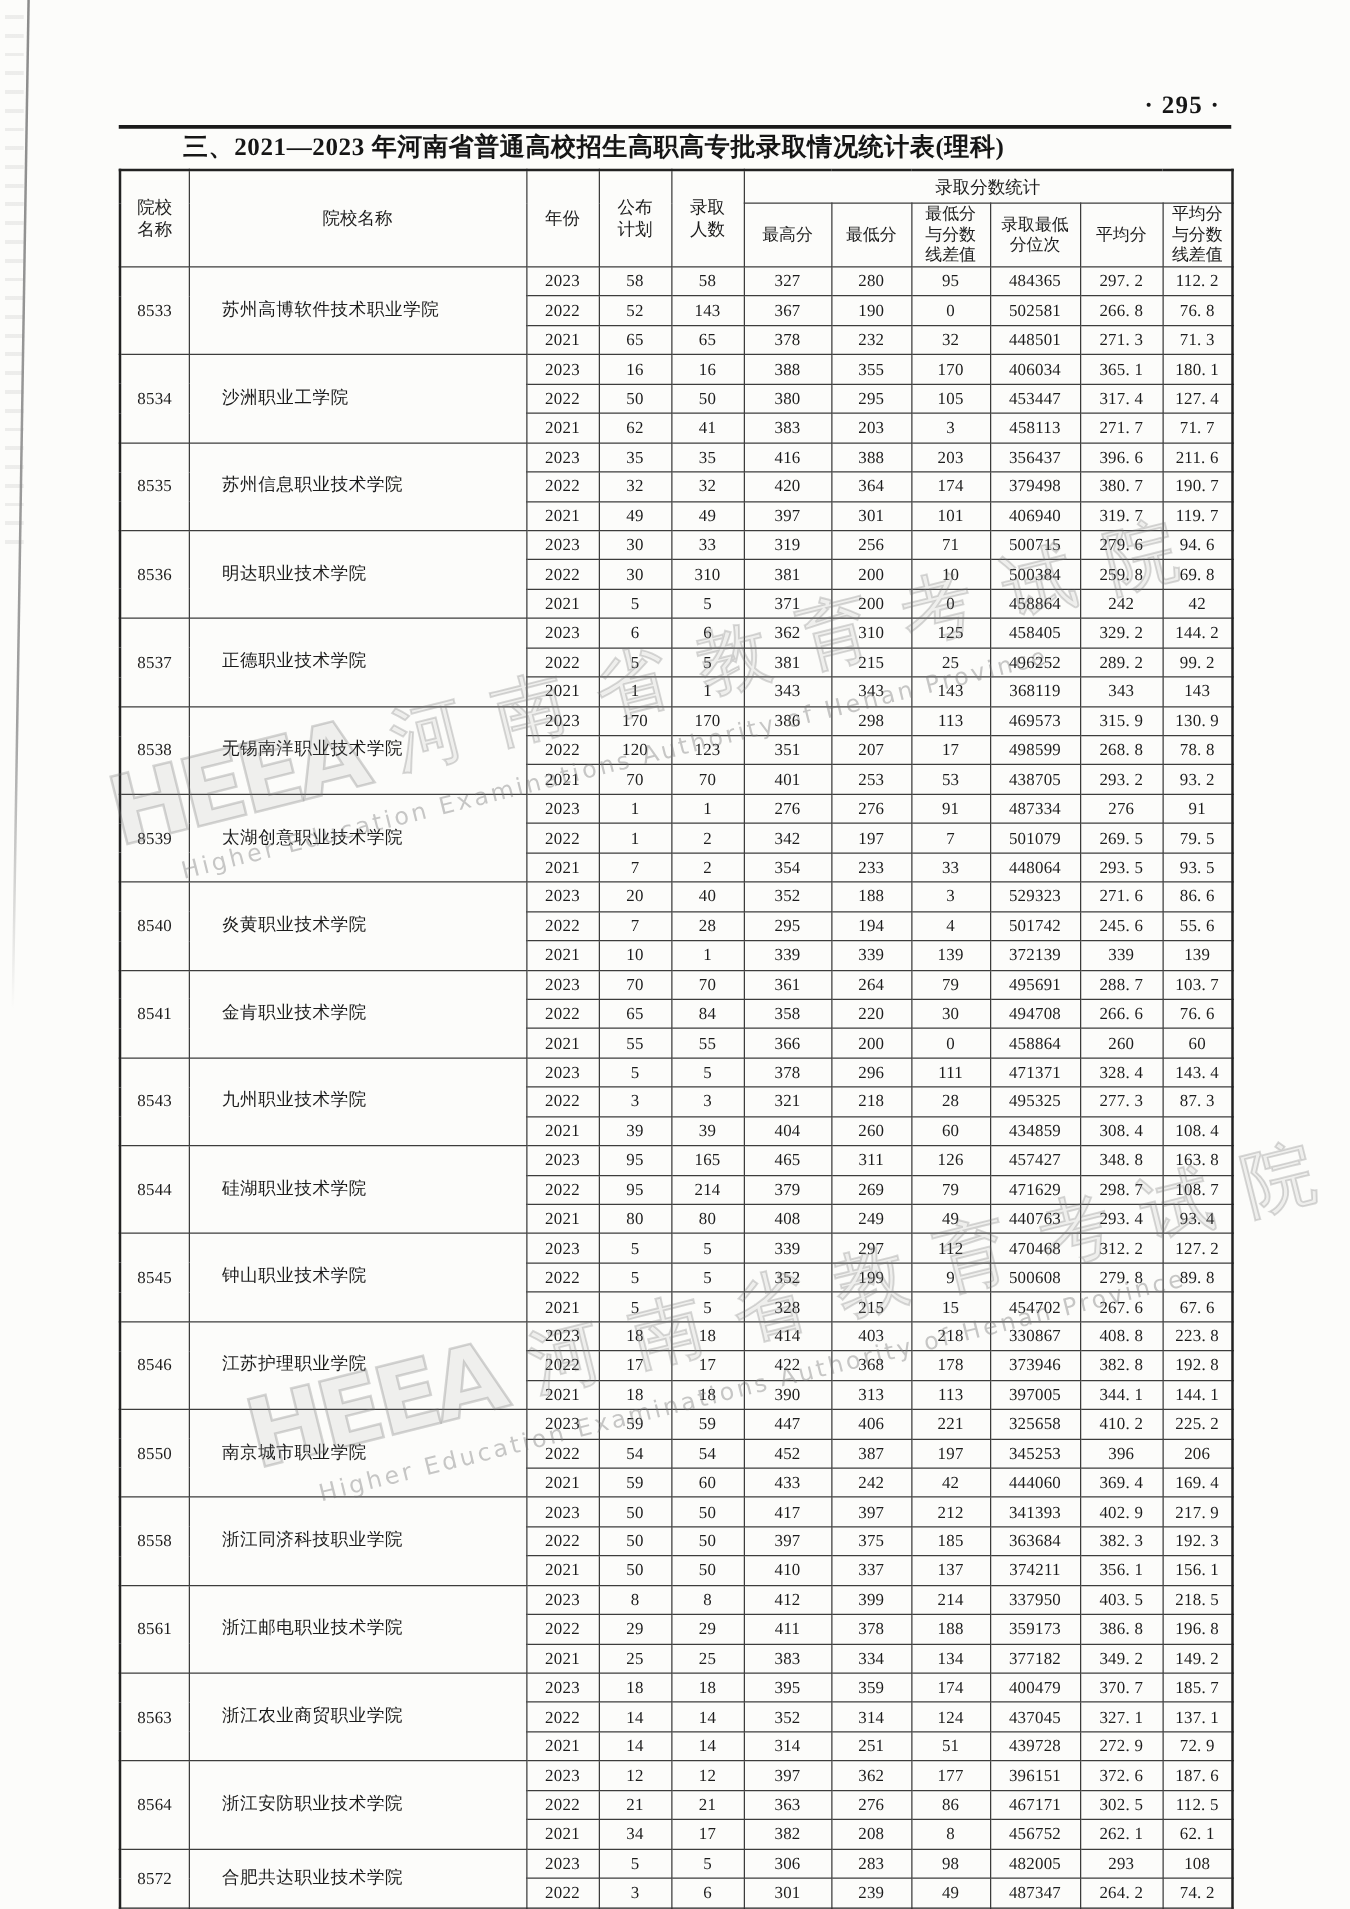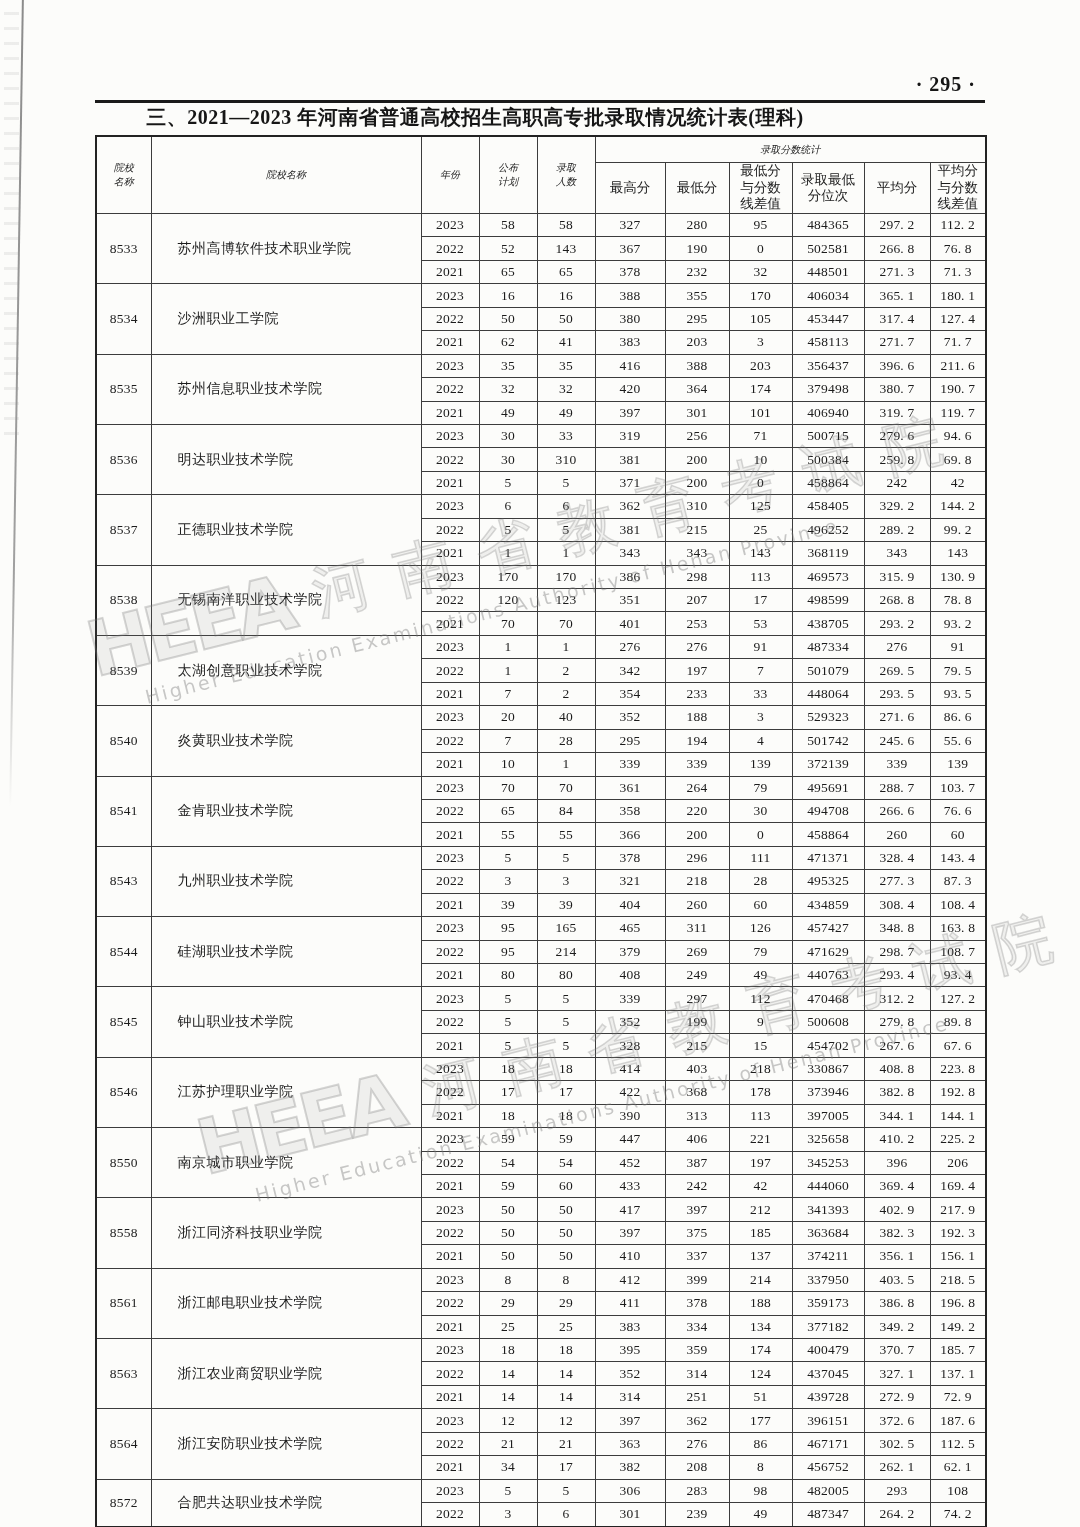--- a/index.html
+++ b/index.html
@@ -58,21 +58,21 @@
   table.stats{
     position:absolute;top:135px;left:95px;width:890px;
     border-collapse:collapse;table-layout:fixed;
     font-size:14px;color:#1c1c1c;z-index:2;background:transparent;
   }
   table.stats th,table.stats td{
     border:1px solid #3c3c3c;padding:0;text-align:center;vertical-align:middle;
     font-weight:400;overflow:hidden;
   }
   table.stats{border:2px solid #222;}
-  thead tr.h1 th{height:25px;font-size:10px;font-style:italic;}
+  thead tr.h1 th{height:25px;font-size:14px;}
   thead tr.h2 th{height:50px;font-size:13.5px;line-height:1.22;}
   thead th .wrap2{display:block;width:2.15em;margin:0 auto;}
   thead th .wrap3{display:block;width:3.2em;margin:0 auto;}
   thead th .wrap4{display:block;width:4.3em;margin:3px auto;}
   tbody td{height:22.45px;line-height:22px;font-size:13.5px;letter-spacing:.2px;}
   tbody td.col-name{text-align:left;padding-left:26px;font-size:14px;letter-spacing:.5px;}
   tbody tr.college-start td{border-top:1.6px solid #333;}
 </style>
 </head>
 <body>

